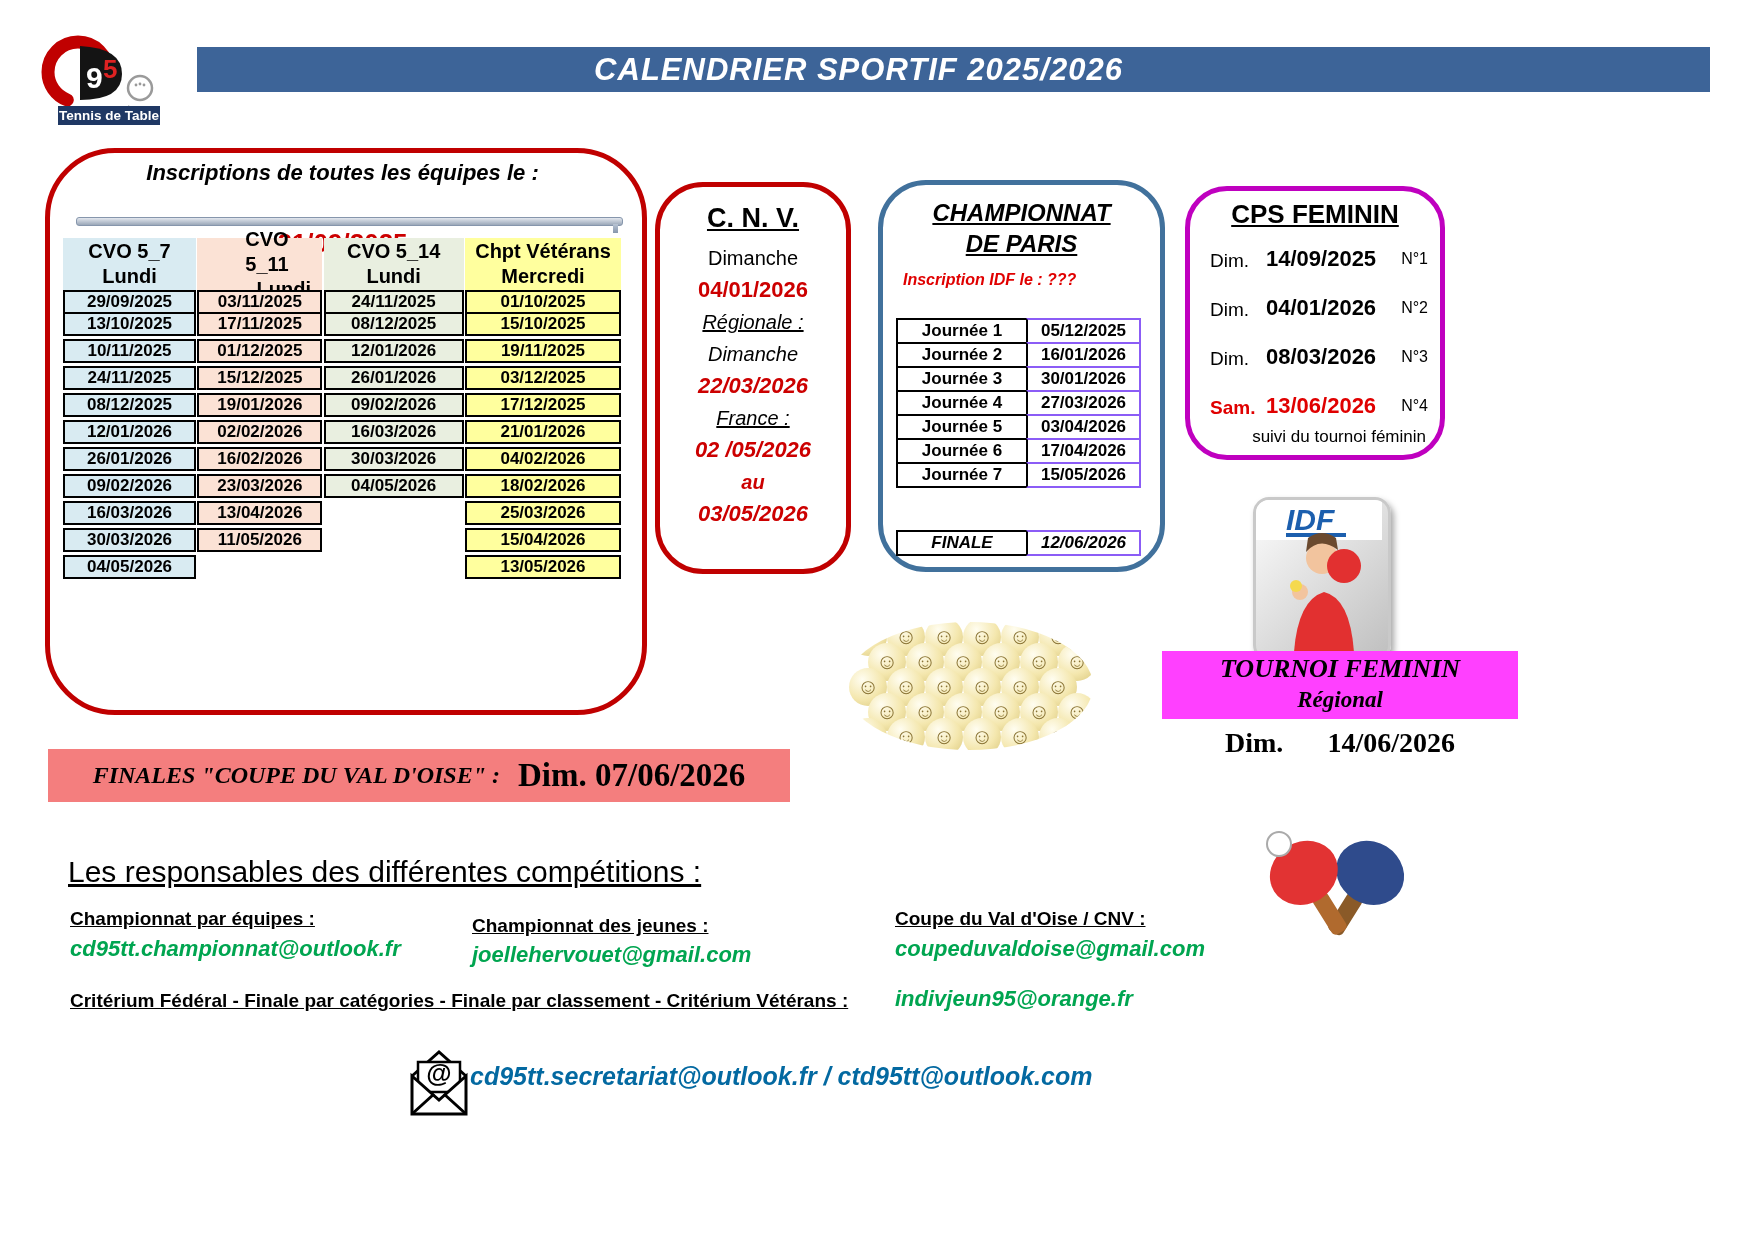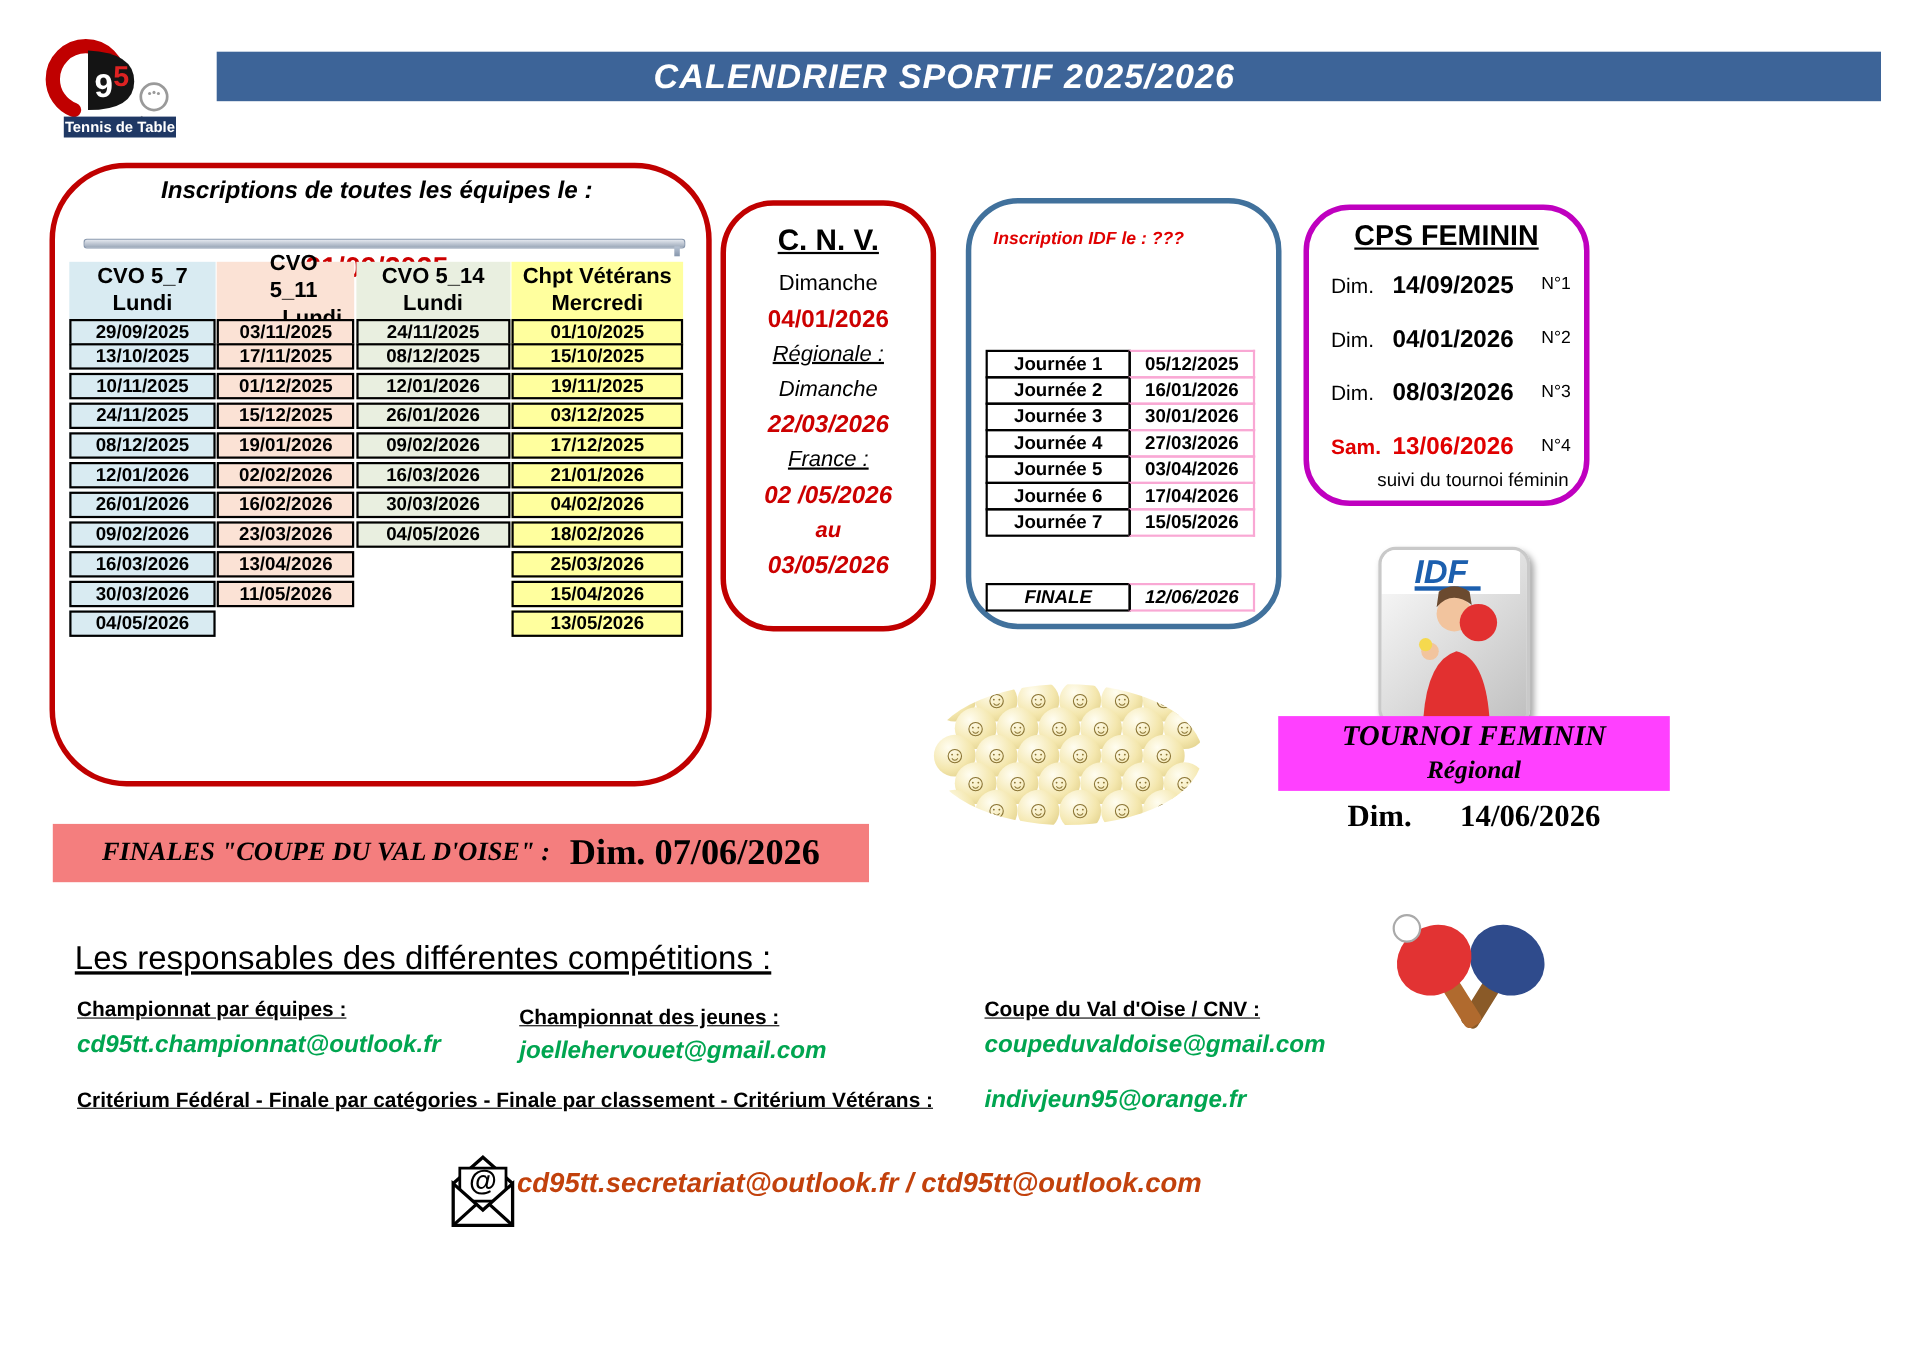--- a/index.html
+++ b/index.html
@@ -54,21 +54,21 @@
   
   .cdpbox{position:absolute;left:878px;top:180px;width:287px;height:392px;
           border:5px solid #41719C;border-radius:48px;box-sizing:border-box;padding-top:12px;}
   .cdp-title{text-align:center;font-size:24px;font-weight:bold;font-style:italic;line-height:31px;}
   .cdp-title span{text-decoration:underline;}
   .cdp-insc{margin:12px 0 0 20px;font-size:16px;font-weight:bold;font-style:italic;color:#E00000;}
   .cdp-table{position:absolute;left:13px;top:135px;width:247px;}
   .cdp-row{display:flex;margin-top:-2px;}
   .cdp-row .c1{width:128px;border:2px solid #000;height:22px;line-height:22px;
                text-align:center;font-weight:bold;font-size:17px;}
-  .cdp-row .c2{width:111px;border:2px solid #f9a8d4;border-left:2px solid #000;margin-left:-2px;
+  .cdp-row .c2{width:111px;border:2px solid #8b5cf6;border-left:2px solid #000;margin-left:-2px;
                height:22px;line-height:22px;text-align:center;font-weight:bold;font-size:17px;}
   .cdp-finale{position:absolute;left:13px;top:347px;width:247px;}
   .cdp-finale .c1{font-style:italic;}
   .cdp-finale .c2{font-style:italic;}
 
   
   .cpsbox{position:absolute;left:1185px;top:186px;width:260px;height:274px;
           border:5px solid #BF00BF;border-radius:42px;box-sizing:border-box;}
   .cps-title{text-align:center;font-size:26px;font-weight:bold;text-decoration:underline;margin-top:8px;}
   .cps-row{position:relative;height:49px;}
@@ -106,21 +106,21 @@
   .tournoi .l2{font-size:23px;line-height:28px;}
   .tournoi-date{position:absolute;left:1160px;top:727px;width:360px;display:flex;
                 justify-content:center;gap:44px;font-family:"Liberation Serif",serif;
                 font-weight:bold;font-size:28px;}
 
   
   .resp-title{position:absolute;left:68px;top:855px;font-size:30px;text-decoration:underline;}
   .contact-label{position:absolute;font-size:19px;font-weight:bold;text-decoration:underline;}
   .contact-email{position:absolute;font-size:22px;font-weight:bold;font-style:italic;color:#00A550;}
   .secretariat{position:absolute;left:470px;top:1062px;font-size:25px;font-weight:bold;
-               font-style:italic;color:#c2410c;}
+               font-style:italic;color:#0369a1;}
   .envelope{position:absolute;left:404px;top:1044px;}
   .paddles{position:absolute;left:1245px;top:826px;}
 </style>
 </head>
 <body>
 
 <div id="canvas">
 
   <div class="logo">
     <svg width="145" height="96" viewBox="0 0 145 96">
@@ -223,20 +223,24 @@
         <div class="cnv-line it">Dimanche</div>
         <div class="cnv-line red-bold-it">22/03/2026</div>
         <div class="cnv-line it-underline">France :</div>
         <div class="cnv-line red-bold-it">02 /05/2026</div>
         <div class="cnv-line red-bold-it small">au</div>
         <div class="cnv-line red-bold-it">03/05/2026</div>
       </div>
   </div>
 
   <div class="cdpbox">
+    <div class="cdp-title">
+      <span>CHAMPIONNAT</span><br>
+      <span>DE PARIS</span>
+    </div>
     <div class="cdp-insc">Inscription IDF le : ???</div>
     <div class="cdp-table" id="cdp-table">
         <div class="cdp-row">
           <div class="c1">Journée 1</div>
           <div class="c2">05/12/2025</div>
         </div>
         <div class="cdp-row">
           <div class="c1">Journée 2</div>
           <div class="c2">16/01/2026</div>
         </div>

